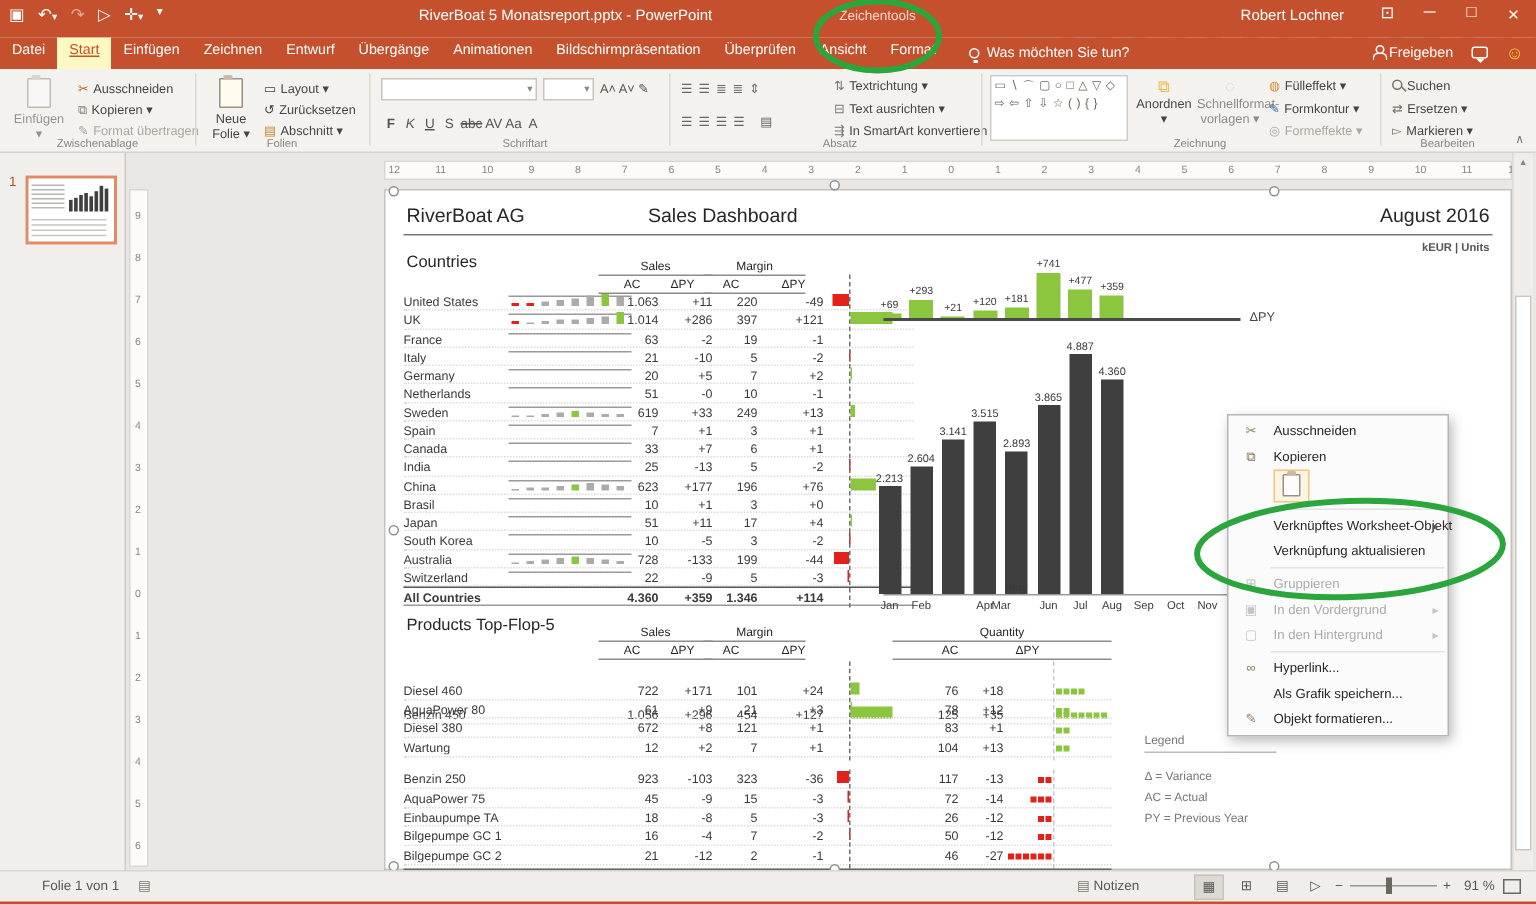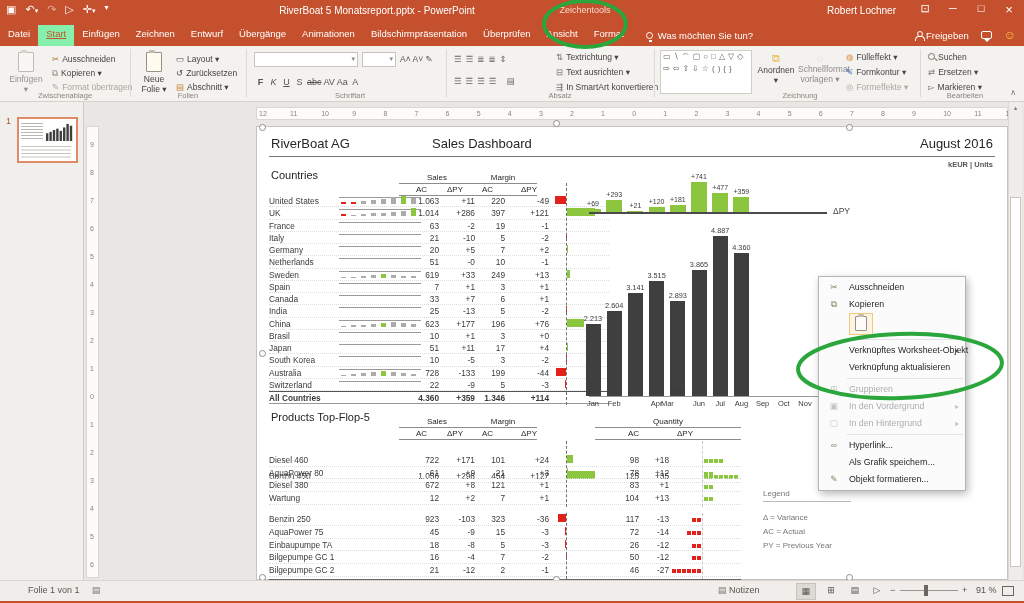--- a/index.html
+++ b/index.html
@@ -12,21 +12,21 @@
      repeating-linear-gradient(115deg, rgba(120,20,0,.18) 0 10px, rgba(0,0,0,0) 10px 22px);z-index:0;}
   #qat{left:6px;top:3px;display:flex;gap:9px;font-size:11px;color:#fff;z-index:2;}
   #qat span{cursor:default;}
   #apptitle{left:252px;top:5px;width:250px;text-align:center;font-size:10px;color:#fff;z-index:2;}
   #ctxgroup{left:540px;top:5px;width:90px;text-align:center;font-size:9px;color:#F8D9CE;z-index:2;}
   #username{right:128px;top:5px;font-size:10px;z-index:2;}
   .winbtn{top:2px;font-size:11px;color:#fff;z-index:2;width:22px;text-align:center;}
   
   #tabrow{left:0;top:25px;width:1024px;height:21px;background:#C5502D;z-index:20;display:flex;align-items:stretch;}
   .tab{padding:3px 8px 0 8px;font-size:9.5px;color:#fff;white-space:nowrap;}
-  .tab.selected{background:#86efac;color:#C5502D;text-decoration:underline;}
+  .tab.selected{background:#fef9c3;color:#C5502D;text-decoration:underline;}
   #tellme{display:flex;align-items:center;gap:5px;margin-left:14px;font-size:9.5px;color:#fff;white-space:nowrap;}
   #sharewrap{position:absolute;right:8px;top:28px;display:flex;align-items:center;gap:12px;font-size:9.5px;color:#fff;z-index:21;}
   .i-bulb{display:inline-block;width:7px;height:7px;border:1px solid #fff;border-radius:50%;position:relative;}
   .i-bulb:after{content:"";position:absolute;left:2px;top:7px;width:3px;height:2px;background:#fff;}
   .i-person{display:inline-block;width:8px;height:8px;position:relative;}
   .i-person:before{content:"";position:absolute;left:2px;top:0;width:4px;height:4px;border:1px solid #fff;border-radius:50%;}
   .i-person:after{content:"";position:absolute;left:0;top:5px;width:8px;height:4px;border:1px solid #fff;border-bottom:none;border-radius:4px 4px 0 0;}
   .i-bubble{display:inline-block;width:11px;height:8px;border:1px solid #fff;border-radius:2px;position:relative;}
   .i-bubble:after{content:"";position:absolute;left:2px;top:7px;border:3px solid transparent;border-top-color:#fff;}
   .smiley{color:#FFC83D;font-size:12px;}
@@ -626,21 +626,21 @@
         <span class="q2 num">+35</span>
         <span class="bar" style="width: 28px; background: rgb(140, 198, 63); left: 298px;"></span>
         <span class="sq" style="left: 435px;"><i style="background: rgb(140, 198, 63);"></i><i style="background: rgb(140, 198, 63);"></i><i style="background: rgb(140, 198, 63);"></i><i style="background: rgb(140, 198, 63);"></i><i style="background: rgb(140, 198, 63);"></i><i style="background: rgb(140, 198, 63);"></i><i style="background: rgb(140, 198, 63);"></i><i style="background: rgb(140, 198, 63);"></i><i style="background: rgb(140, 198, 63);"></i></span>
       </div>
       <div class="prow" style="top: 326.8px;">
         <span class="cn" style="width: 90px;">Diesel 460</span>
         <span class="c1 num">722</span>
         <span class="c2 num">+171</span>
         <span class="c3 num">101</span>
         <span class="c4 num">+24</span>
-        <span class="q1 num">98</span>
+        <span class="q1 num">76</span>
         <span class="q2 num">+18</span>
         <span class="bar" style="width: 5.52px; background: rgb(140, 198, 63); left: 298px;"></span>
         <span class="sq" style="left: 435px;"><i style="background: rgb(140, 198, 63);"></i><i style="background: rgb(140, 198, 63);"></i><i style="background: rgb(140, 198, 63);"></i><i style="background: rgb(140, 198, 63);"></i></span>
       </div>
       <div class="prow" style="top: 339.6px;">
         <span class="cn" style="width: 90px;">AquaPower 80</span>
         <span class="c1 num">61</span>
         <span class="c2 num">+9</span>
         <span class="c3 num">21</span>
         <span class="c4 num">+3</span>

